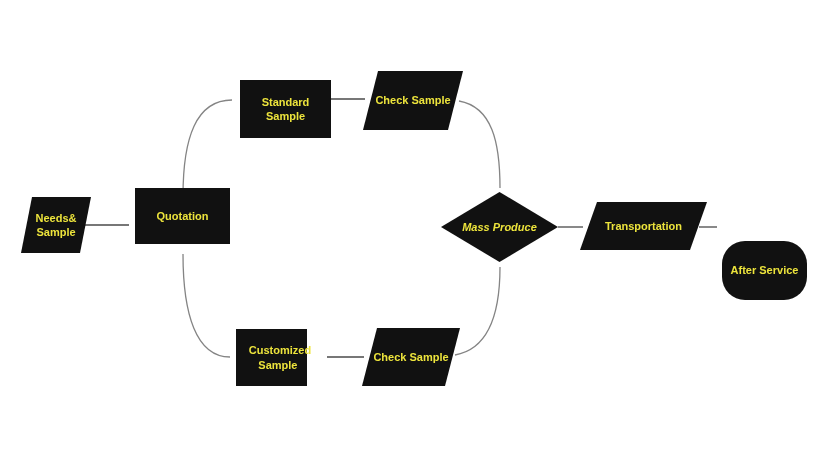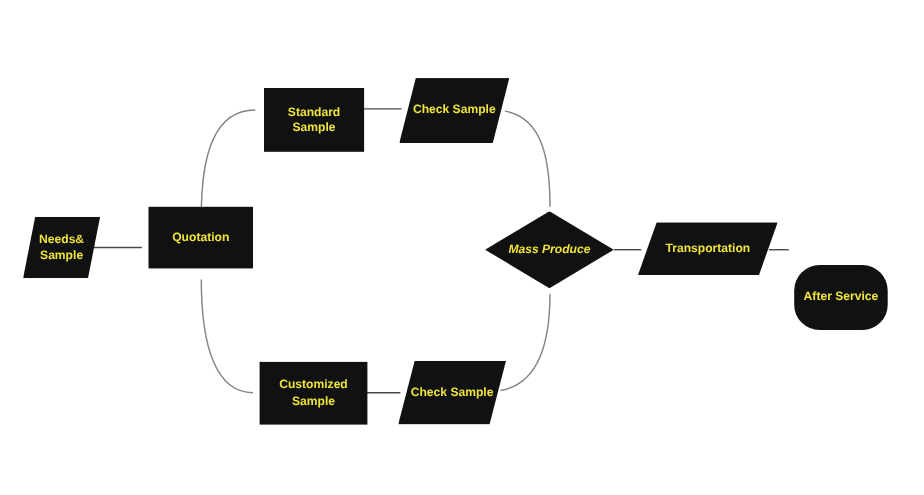--- a/index.html
+++ b/index.html
@@ -35,21 +35,21 @@
   .par-sm{clip-path:polygon(11px 0, 100% 0, calc(100% - 11px) 100%, 0% 100%);}
   .par-md{clip-path:polygon(15px 0, 100% 0, calc(100% - 15px) 100%, 0% 100%);justify-content:center;}
   .par-lg{clip-path:polygon(17px 0, 100% 0, calc(100% - 17px) 100%, 0% 100%);}
   .diamond{clip-path:polygon(50% 0, 100% 50%, 50% 100%, 0 50%);font-style:italic;}
   .terminator{border-radius:23px;}
 
   #n-needs        {left:21px;  top:197px; width:70px;  height:56px;}
   #n-quotation    {left:135px; top:188px; width:95px;  height:56px;text-align:right;}
   #n-standard     {left:240px; top:80px;  width:91px;  height:58px;}
   #n-check-top    {left:363px; top:71px;  width:100px; height:59px;}
-  #n-customized   {left:236px; top:329px; width:98px;  height:57px;}
+  #n-customized   {left:236px; top:329px; width:71px;  height:57px;justify-content:flex-end;}
   #n-check-bottom {left:362px; top:328px; width:98px;  height:58px;}
   #n-mass         {left:441px; top:192px; width:117px; height:70px;}
   #n-transport    {left:580px; top:202px; width:127px; height:48px;text-align:right;}
   #n-after        {left:722px; top:203px; width:85px;  height:59px;margin-top:38px;}
 </style>
 </head>
 <body>
 
 <div class="canvas">
 

